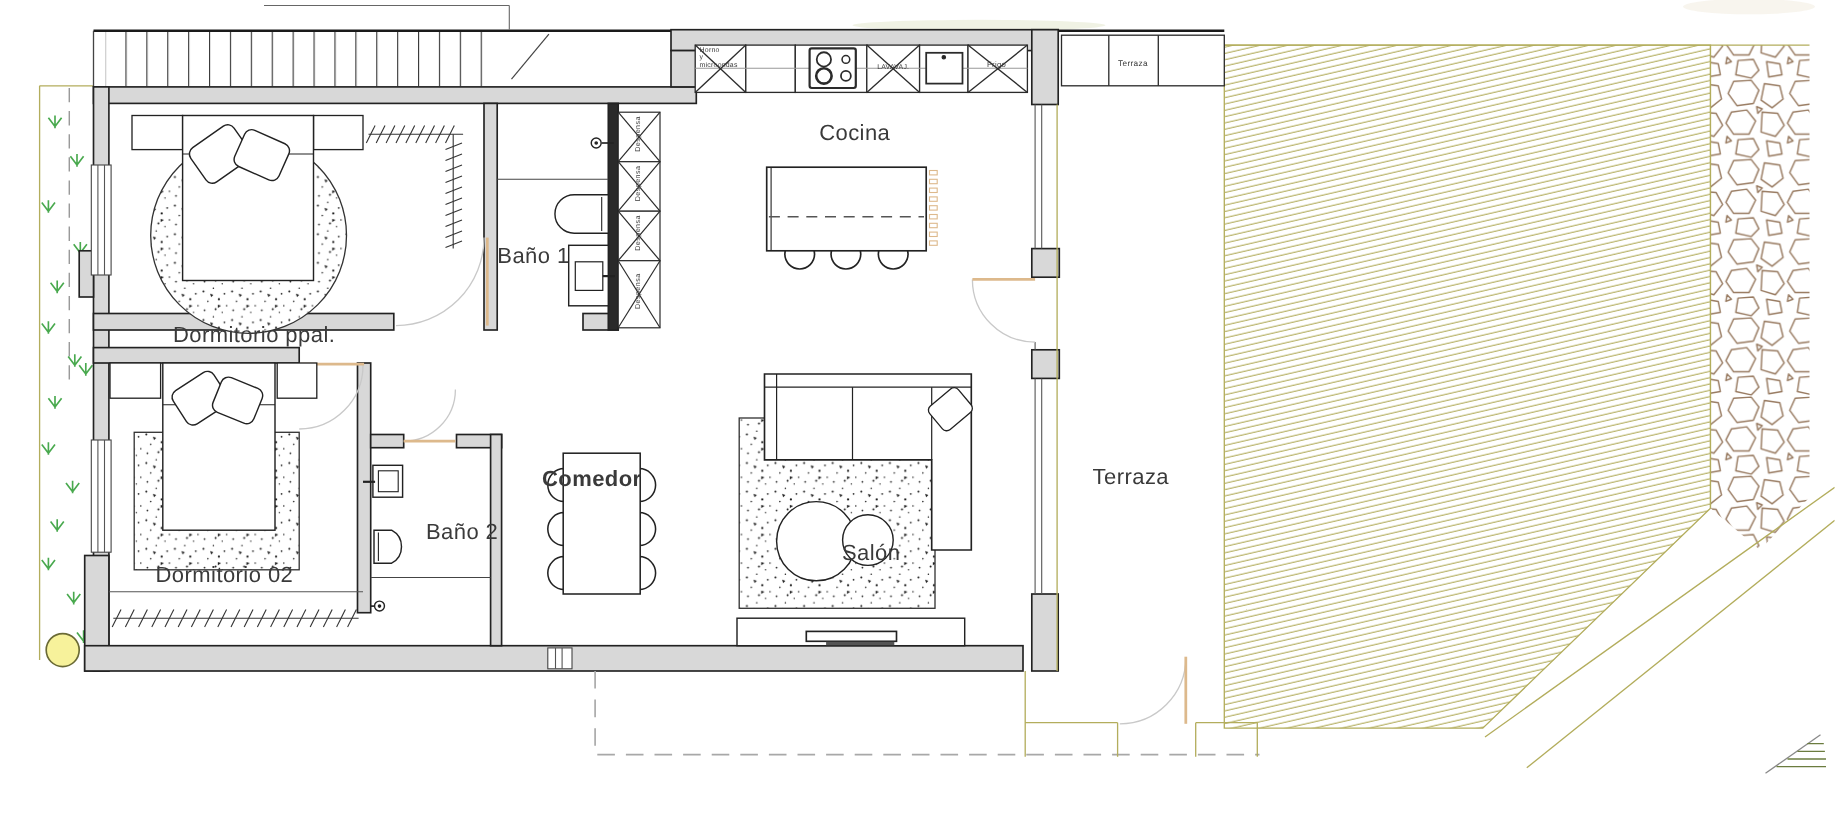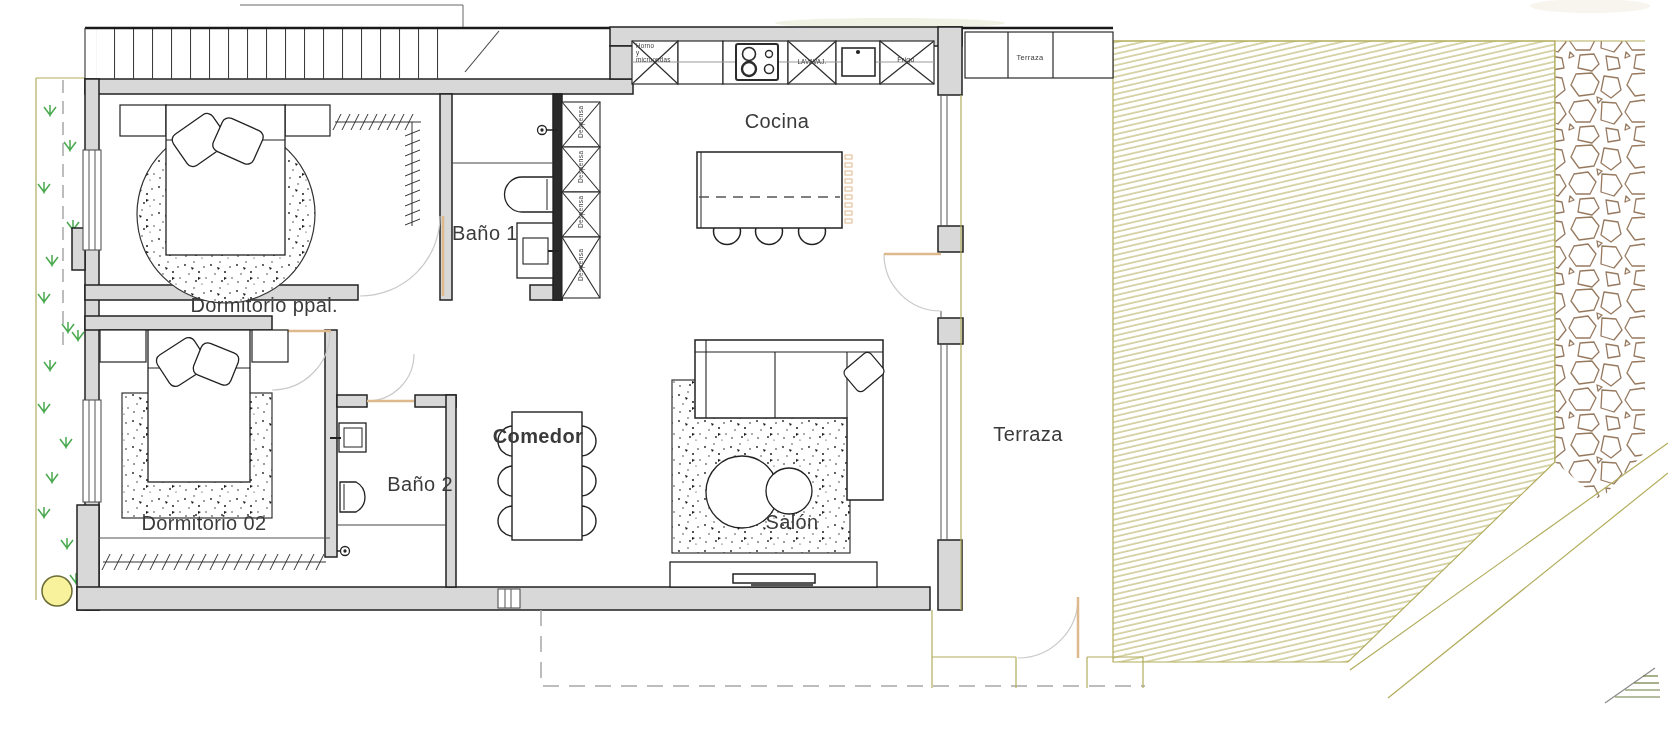--- a/index.html
+++ b/index.html
@@ -413,27 +413,27 @@
       <line x1="932" y1="610" x2="932" y2="688"></line>
           <line x1="932" y1="657" x2="1016" y2="657"></line>
           <line x1="1016" y1="657" x2="1016" y2="688"></line>
       <line x1="1087" y1="657" x2="1143" y2="657"></line>
           <line x1="1087" y1="657" x2="1087" y2="688"></line>
           <line x1="1143" y1="657" x2="1143" y2="688"></line>
     </g>
   </g>
 </svg>
 
-  <div class="lbl lbl-room" style="left:168px;top:294px;width:170px;text-align:right;">Dormitorio ppal.</div>
+  <div class="lbl lbl-room" style="left:146px;top:294px;width:170px;">Dormitorio ppal.</div>
   <div class="lbl lbl-room" style="left:435px;top:222px;width:100px;">Baño 1</div>
   <div class="lbl lbl-room" style="left:715px;top:110px;width:124px;">Cocina</div>
   <div class="lbl lbl-room" style="left:470px;top:425px;width:136px;font-weight:bold;">Comedor</div>
   <div class="lbl lbl-room" style="left:353px;top:473px;width:100px;text-align:right;">Baño 2</div>
   <div class="lbl lbl-room" style="left:120px;top:512px;width:168px;">Dormitorio 02</div>
-  <div class="lbl lbl-room" style="left:742px;top:511px;width:100px;">Salón</div>
+  <div class="lbl lbl-room" style="left:742px;top:492px;width:100px;">Salón</div>
   <div class="lbl lbl-room" style="left:963px;top:423px;width:130px;">Terraza</div>
 
   <div class="lbl lbl-xs lbl-left" style="left:636px;top:42px;width:44px;">Horno
 y
 microondas</div>
   <div class="lbl lbl-xs" style="left:790px;top:58px;width:44px;">LAVAVAJ.</div>
   <div class="lbl lbl-sm" style="left:886px;top:56px;width:40px;font-size:7px;">Frigo</div>
   <div class="lbl lbl-sm" style="left:995px;top:54px;width:70px;">Terraza</div>
   <div class="lbl lbl-vert" style="left:559px;top:118px;width:44px;">Despensa</div>
   <div class="lbl lbl-vert" style="left:559px;top:163px;width:44px;">Despensa</div>

